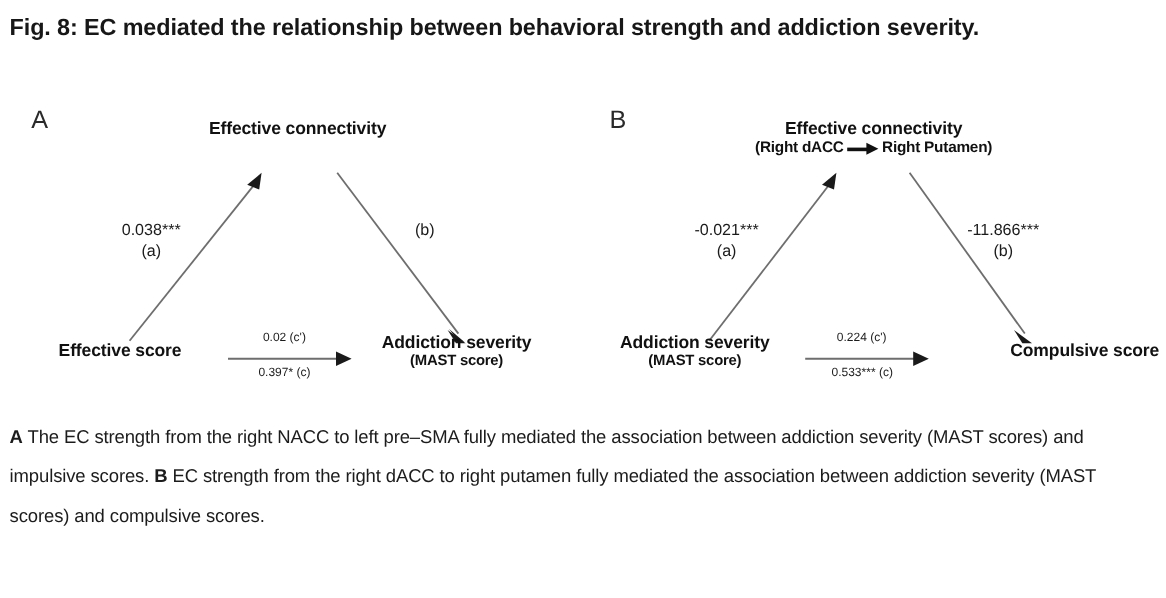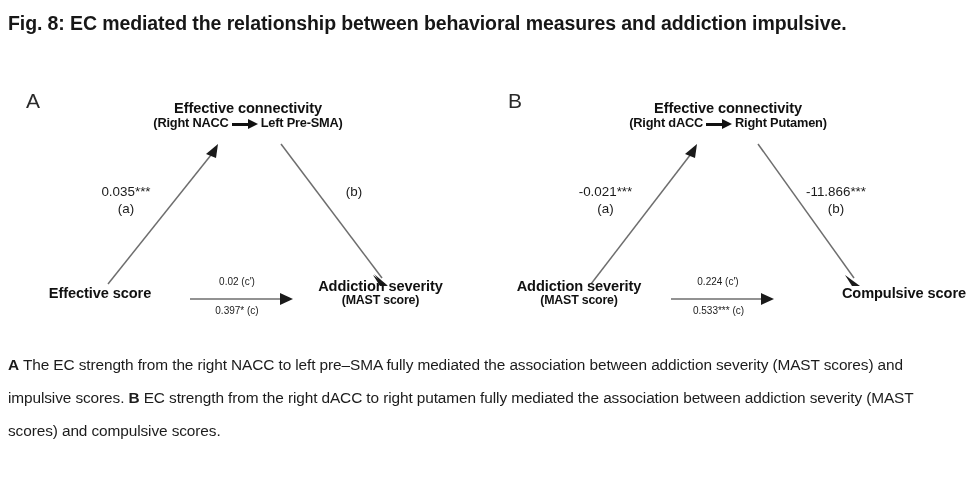--- a/index.html
+++ b/index.html
@@ -153,21 +153,21 @@
     color: #1c1c1c;
     letter-spacing: -0.1px;
   }
   .caption b { font-weight: bold; }
 </style>
 </head>
 <body>
 
 <div id="page">
 
-  <div class="fig-title">Fig. 8: EC mediated the relationship between behavioral measures and addiction impulsive.</div>
+  <div class="fig-title">Fig. 8: EC mediated the relationship between behavioral strength and addiction severity.</div>
 
   <div class="panels">
 
     <div class="panel panel-a">
 
       <div class="panel-letter" style="left:26px; top:2px;">A</div>
 
       <svg class="wires" viewBox="0 0 486 252">
 
         <line x1="108" y1="196" x2="215" y2="62" stroke="#6e6e6e" stroke-width="1.5"></line>
@@ -176,34 +176,33 @@
         <line x1="281" y1="56" x2="382" y2="190" stroke="#6e6e6e" stroke-width="1.5"></line>
         <polygon points="387,197 374,186 382,196" fill="#1a1a1a"></polygon>
         <polygon points="388,198 373,187 380,198" fill="#1a1a1a"></polygon>
 
         <line x1="190" y1="211" x2="283" y2="211" stroke="#6e6e6e" stroke-width="1.6"></line>
         <polygon points="293,211 280,205 280,217" fill="#1a1a1a"></polygon>
       </svg>
 
       <div class="node node-top" style="left:123px; top:12px; width:250px;">
         <span class="main">Effective connectivity</span>
-        <span class="sub"><span>(Right NACC</span><span class="inline-arrow"></span><span>Left Pre-SMA)</span></span>
       </div>
 
       <div class="node" style="left:10px; top:197px; width:180px;">
         <span class="main">Effective score</span>
       </div>
 
       <div class="node" style="left:288px; top:190px; width:185px;">
         <span class="main">Addiction severity</span>
         <span class="sub small">(MAST score)</span>
       </div>
 
       <div class="coef" style="left:71px; top:95px; width:110px;">
-        <span class="val">0.035***</span>
+        <span class="val">0.038***</span>
         <span class="tag">(a)</span>
       </div>
 
       <div class="coef" style="left:294px; top:95px; width:120px;">
         <span class="tag">(b)</span>
       </div>
 
       <div class="coef-h" style="left:177px; top:188px; width:120px;">0.02 (c')</div>
 
       <div class="coef-h" style="left:177px; top:217px; width:120px;">0.397* (c)</div>

